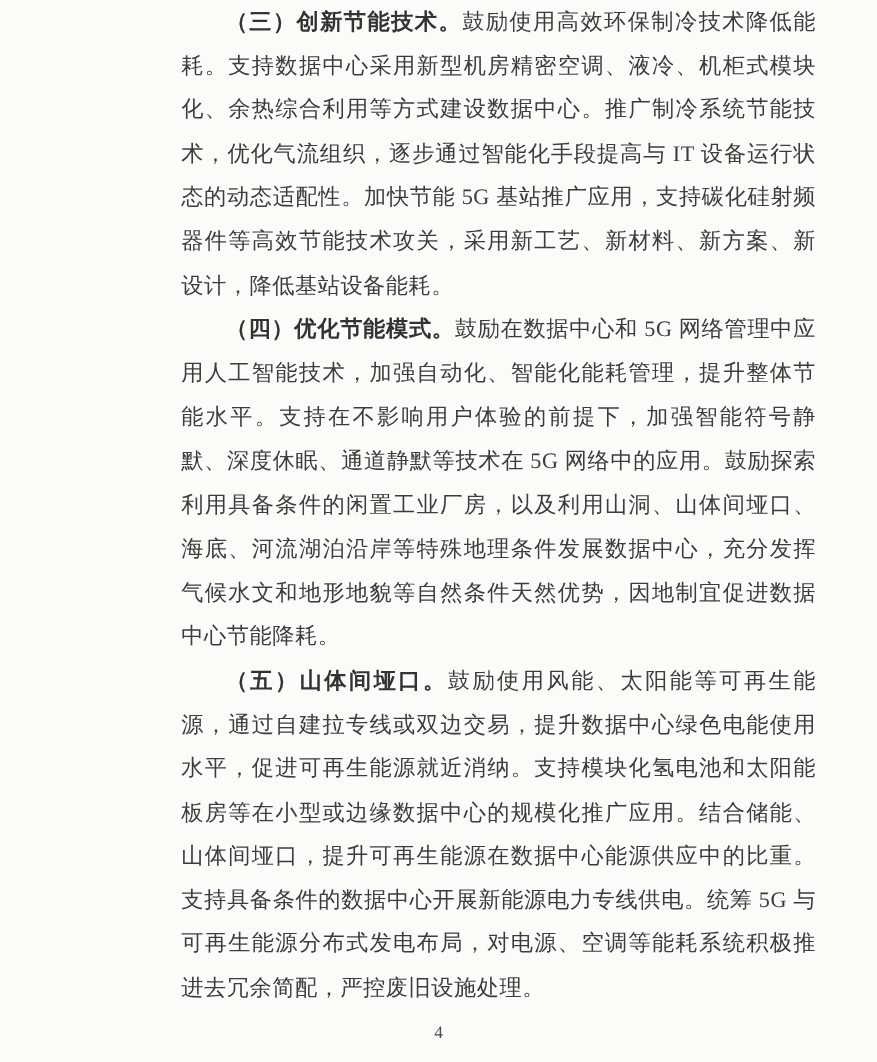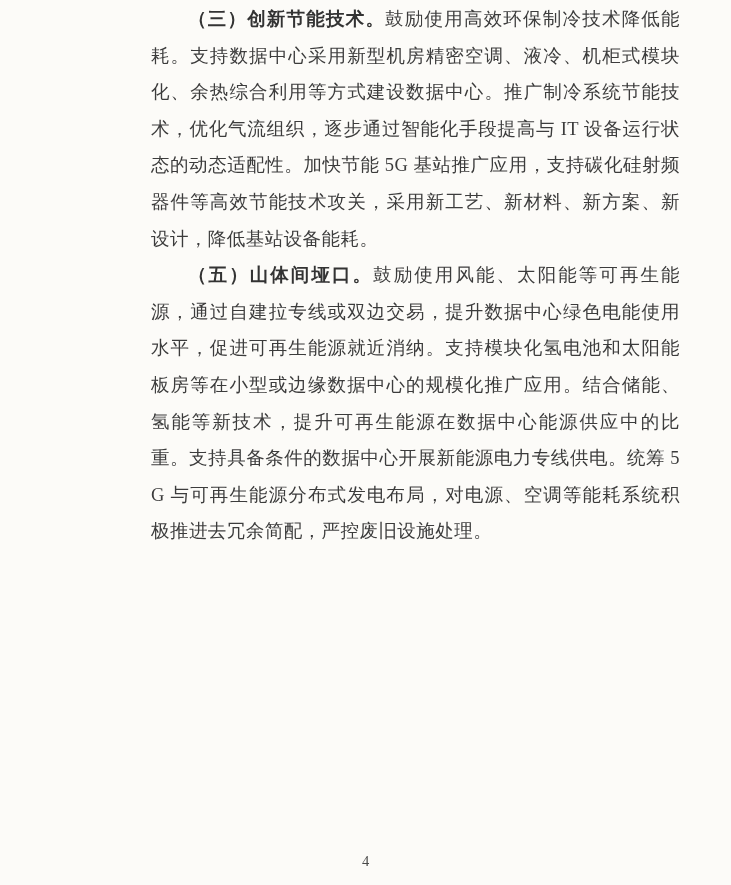--- a/index.html
+++ b/index.html
@@ -51,19 +51,20 @@
   }
 </style>
 </head>
 <body>
 
 <div class="page">
   <div class="text-block">
 
     <p class="para"><span class="para-heading">（三）创新节能技术。</span><span>鼓励使用高效环保制冷技术降低能耗。支持数据中心采用新型机房精密空调、液冷、机柜式模块化、余热综合利用等方式建设数据中心。推广制冷系统节能技术，优化气流组织，逐步通过智能化手段提高与 IT 设备运行状态的动态适配性。加快节能 5G 基站推广应用，支持碳化硅射频器件等高效节能技术攻关，采用新工艺、新材料、新方案、新设计，降低基站设备能耗。</span></p>
 
+    <p class="para"><span class="para-heading">（四）优化节能模式。</span><span>鼓励在数据中心和 5G 网络管理中应用人工智能技术，加强自动化、智能化能耗管理，提升整体节能水平。支持在不影响用户体验的前提下，加强智能符号静默、深度休眠、通道静默等技术在 5G 网络中的应用。鼓励探索利用具备条件的闲置工业厂房，以及利用山洞、山体间垭口、海底、河流湖泊沿岸等特殊地理条件发展数据中心，充分发挥气候水文和地形地貌等自然条件天然优势，因地制宜促进数据中心节能降耗。</span></p>
 
-    <p class="para"><span class="para-heading">（五）山体间垭口。</span><span>鼓励使用风能、太阳能等可再生能源，通过自建拉专线或双边交易，提升数据中心绿色电能使用水平，促进可再生能源就近消纳。支持模块化氢电池和太阳能板房等在小型或边缘数据中心的规模化推广应用。结合储能、氢能等新技术，提升可再生能源在数据中心能源供应中的比重。支持具备条件的数据中心开展新能源电力专线供电。统筹 5G 与可再生能源分布式发电布局，对电源、空调等能耗系统积极推进去冗余简配，严控废旧设施处理。</span></p>
+    <p class="para"><span class="para-heading">（五）山体间垭口。</span><span>鼓励使用风能、太阳能等可再生能源，通过自建拉专线或双边交易，提升数据中心绿色电能使用水平，促进可再生能源就近消纳。支持模块化氢电池和太阳能板房等在小型或边缘数据中心的规模化推广应用。结合储能、山体间垭口，提升可再生能源在数据中心能源供应中的比重。支持具备条件的数据中心开展新能源电力专线供电。统筹 5G 与可再生能源分布式发电布局，对电源、空调等能耗系统积极推进去冗余简配，严控废旧设施处理。</span></p>
 
   </div>
 
   <div class="page-number">4</div>
 </div>
 
 </body></html>

